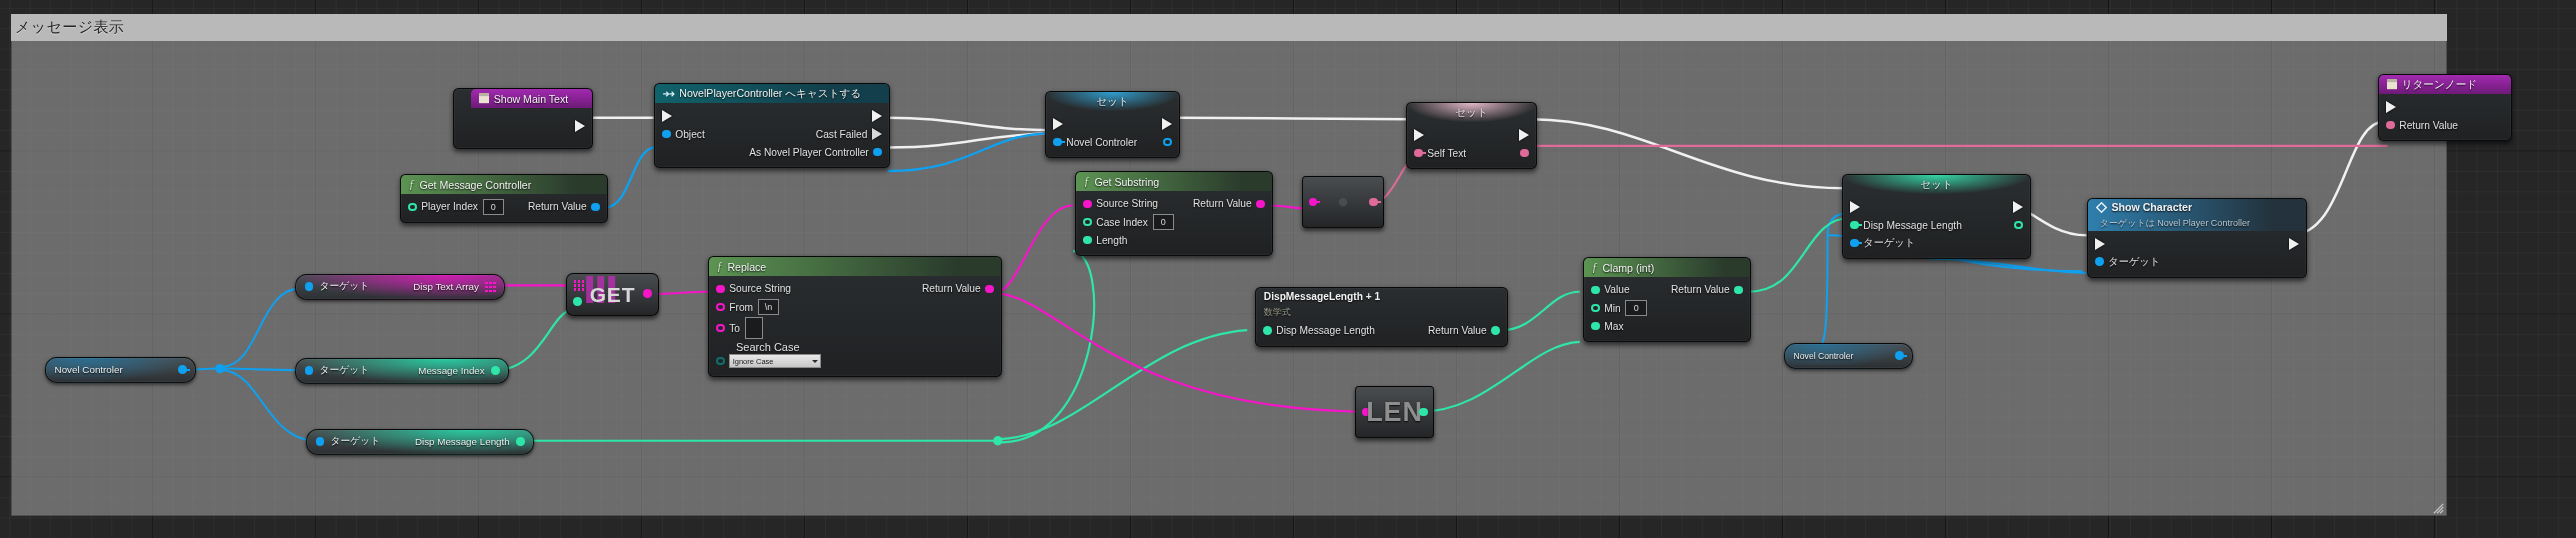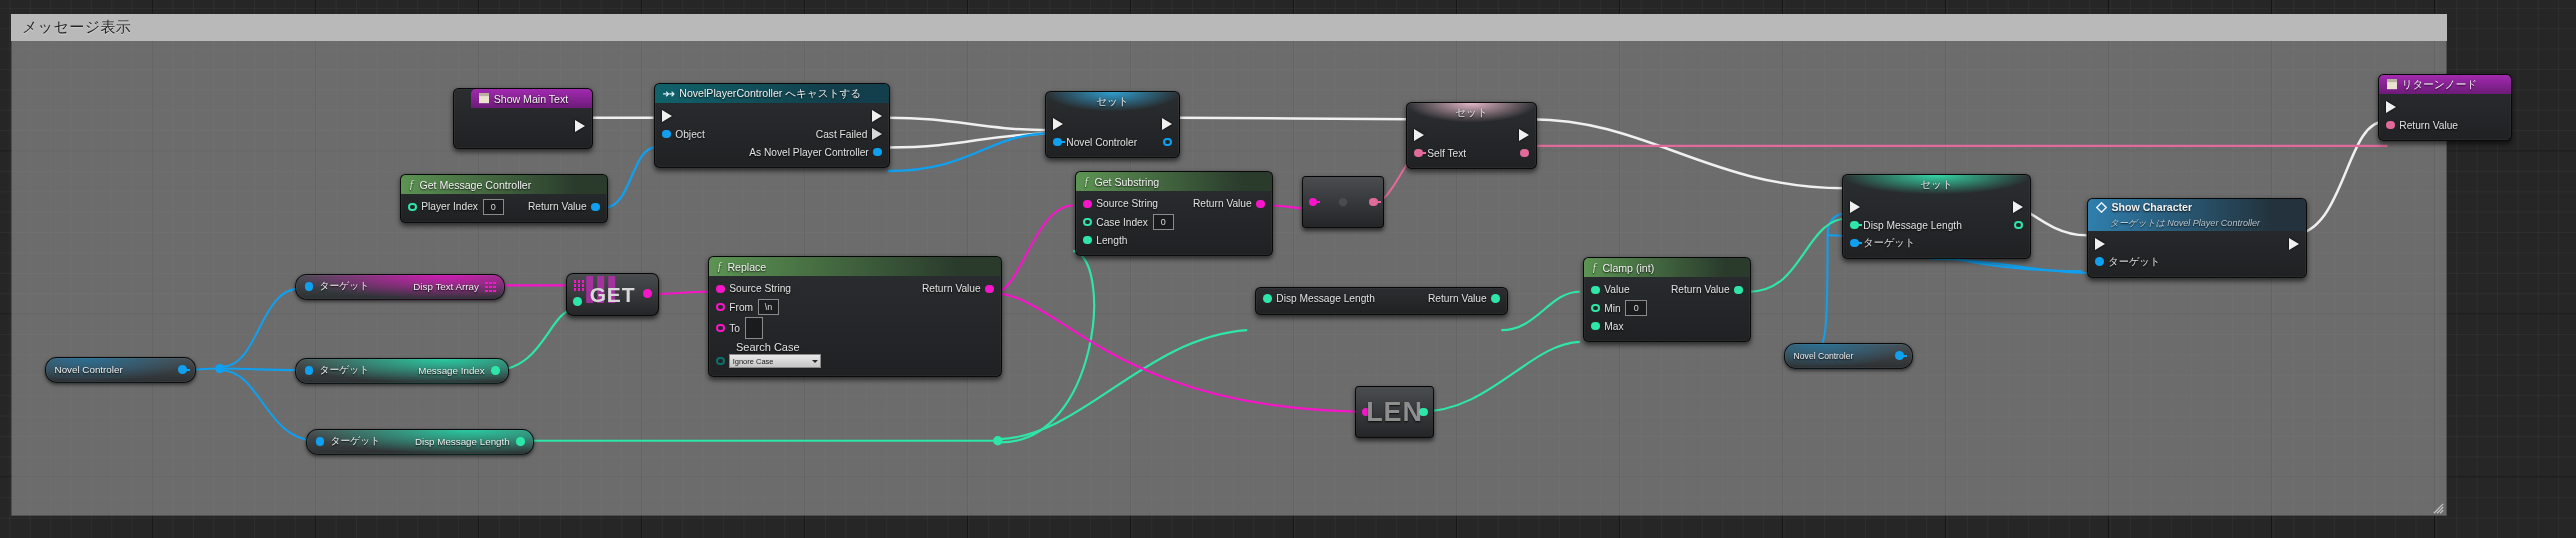--- a/index.html
+++ b/index.html
@@ -16,38 +16,38 @@
     background-size:163px 163px,163px 163px,20.4px 20.4px,20.4px 20.4px;
     background-position:-11px -12.6px,-11px -12.6px,-11px -12.6px,-11px -12.6px;
   }
 
   
   #comment{position:absolute;left:11px;top:14px;width:2436px;height:502px;
     background:rgba(166,166,166,.55);
     box-shadow:0 0 0 0.8px rgba(0,0,0,.35) inset;}
   #comment-bar{position:absolute;left:0;top:0;width:100%;height:27px;
     background:#b9b9b9;display:flex;align-items:center;}
-  #comment-title{font-size:15px;color:#242424;padding-left:11px;letter-spacing:0.4px;
+  #comment-title{font-size:15px;color:#242424;padding-left:4px;letter-spacing:0.4px;
     text-shadow:0 0.8px 0 rgba(255,255,255,.45);}
   #comment-grip{position:absolute;right:3.1px;bottom:2.4px;width:14px;height:14px;opacity:.8;}
 
   
   #wires{position:absolute;left:0;top:0;width:2576px;height:538px;pointer-events:none;}
 
   
   .node{position:absolute;border-radius:5.5px;
     background:linear-gradient(180deg,#2b2e30 0%,#1f2123 100%);
     border:0.8px solid rgba(0,0,0,.75);
     box-shadow:0 2.4px 5.5px rgba(0,0,0,.6), 0 0 0 0.8px rgba(255,255,255,.05) inset;
     color:#e8e8e8;font-size:10.2px;}
   .nhead{position:relative;height:19px;border-radius:4.7px 4.7px 0 0;display:flex;align-items:center;
     padding:0 7.8px;gap:4.7px;overflow:hidden;font-size:10.6px;color:#f2f2f2;
     text-shadow:0 0.8px 1.6px rgba(0,0,0,.85);}
   .nhead.two{height:30px;flex-direction:column;align-items:flex-start;justify-content:center;padding-top:1.6px;text-align:right;}
-  .nsub{font-size:9px;color:#b9c8d2;font-style:italic;margin-left:14px;margin-top:-0.8px;}
+  .nsub{font-size:9px;color:#b9c8d2;margin-left:4px;margin-top:-0.8px;}
   .nsub.plain{font-style:normal;color:#9a9a8a;margin-left:0;}
   .hrow{display:flex;align-items:center;gap:4.7px;}
 
   .head-purple{background:linear-gradient(180deg,#a22ab0 0%,#6d1b78 100%);}
   .head-teal  {background:linear-gradient(90deg,#10626b 0%,#123f4b 75%);}
   .head-green {background:linear-gradient(90deg,#5c9453 0%,#2a3b2c 85%);}
   .head-blue  {background:linear-gradient(90deg,#2f7fae 0%,#23323c 85%);}
   .head-setblue {background:radial-gradient(ellipse at 50% 0%, #2f9fd0 0%, rgba(47,159,208,0) 72%);}
   .head-setpink {background:radial-gradient(ellipse at 50% 0%, #e2b7c6 0%, rgba(226,183,198,0) 72%);}
   .head-setgreen{background:radial-gradient(ellipse at 50% 0%, #34d6a6 0%, rgba(52,214,166,0) 72%);}
@@ -390,20 +390,24 @@
           <i></i>
           <i></i>
           <i></i>
         </span>
       <span style="position:relative;z-index:2;">GET</span>
     </span>
     <span class="pin" style="--c:#f615c8;background:#f615c8;position:absolute;right:6.3px;top:15px;"></span>
   </div>
 
   <div class="node" style="left:1255px;top:287px;width:251px;">
+    <div class="nhead two" style="background:transparent;">
+      <span style="font-weight:bold;font-size:10.2px;">DispMessageLength + 1</span>
+      <span class="nsub plain">数学式</span>
+    </div>
     <div class="nbody" style="padding-top:1.6px;">
       <div class="prow split">
         <span class="hrow">
           <span class="pin" style="--c:#2ee6a8;background:#2ee6a8;"></span>
           <span class="plab">Disp Message Length</span>
         </span>
         <span class="hrow">
           <span class="plab">Return Value</span>
           <span class="pin" style="--c:#2ee6a8;background:#2ee6a8;"></span>
         </span>

